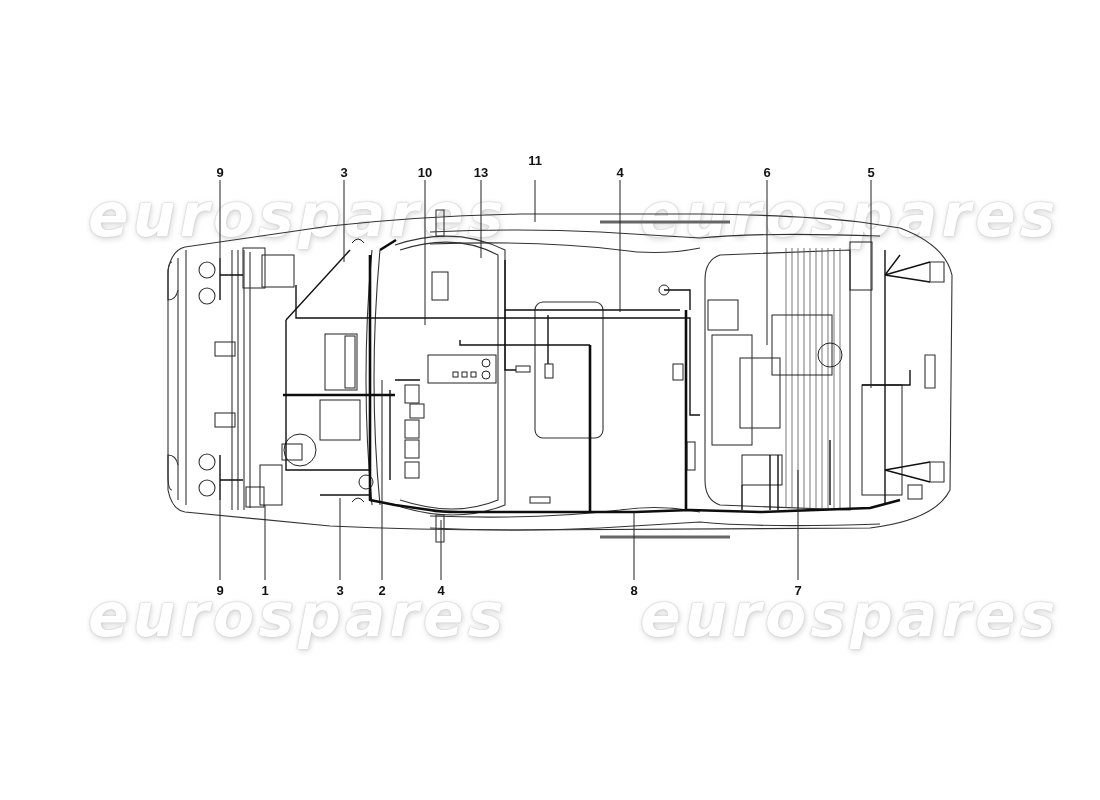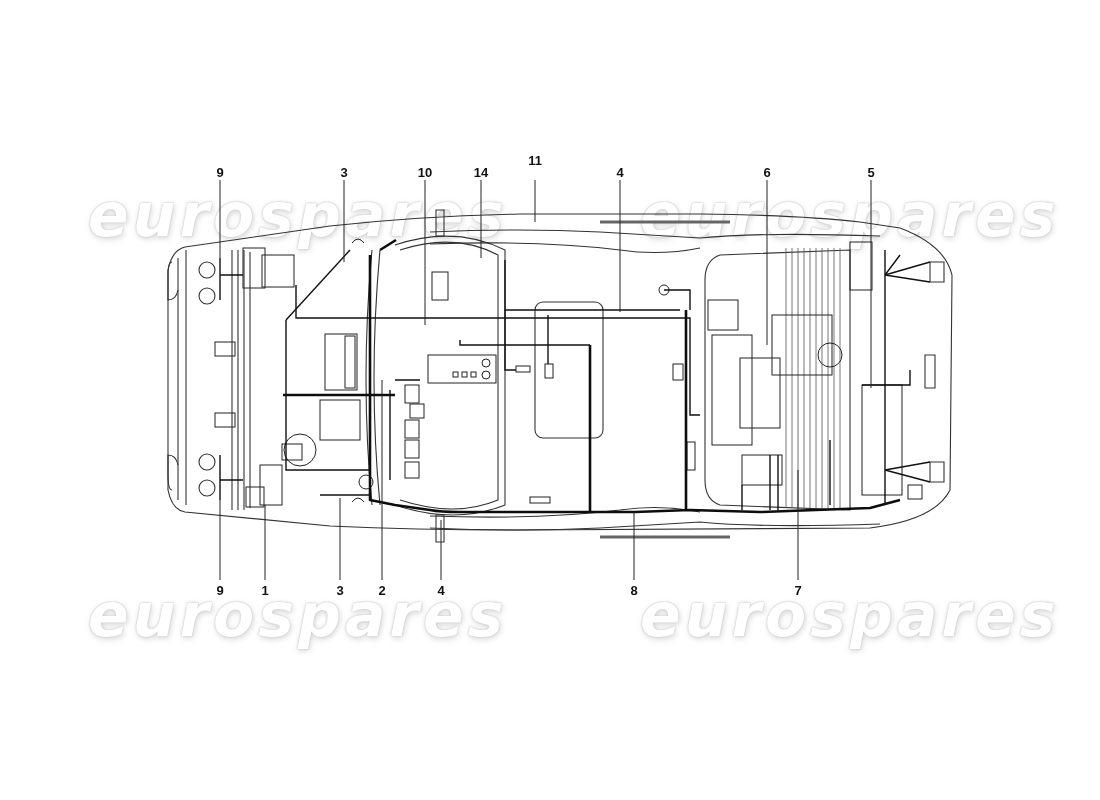--- a/index.html
+++ b/index.html
@@ -159,21 +159,21 @@
       <path d="M382,380 L382,580"></path>
       <path d="M441,520 L441,580"></path>
       <path d="M634,512 L634,580"></path>
       <path d="M798,470 L798,580"></path>
     </g>
   </svg>
 
   <div class="callout" style="left:220px;top:166px;">9</div>
   <div class="callout" style="left:344px;top:166px;">3</div>
   <div class="callout" style="left:425px;top:166px;">10</div>
-  <div class="callout" style="left:481px;top:166px;">14</div>
+  <div class="callout" style="left:481px;top:166px;">13</div>
   <div class="callout" style="left:535px;top:154px;">11</div>
   <div class="callout" style="left:620px;top:166px;">4</div>
   <div class="callout" style="left:767px;top:166px;">6</div>
   <div class="callout" style="left:871px;top:166px;">5</div>
 
   <div class="callout" style="left:220px;top:584px;">9</div>
   <div class="callout" style="left:265px;top:584px;">1</div>
   <div class="callout" style="left:340px;top:584px;">3</div>
   <div class="callout" style="left:382px;top:584px;">2</div>
   <div class="callout" style="left:441px;top:584px;">4</div>

